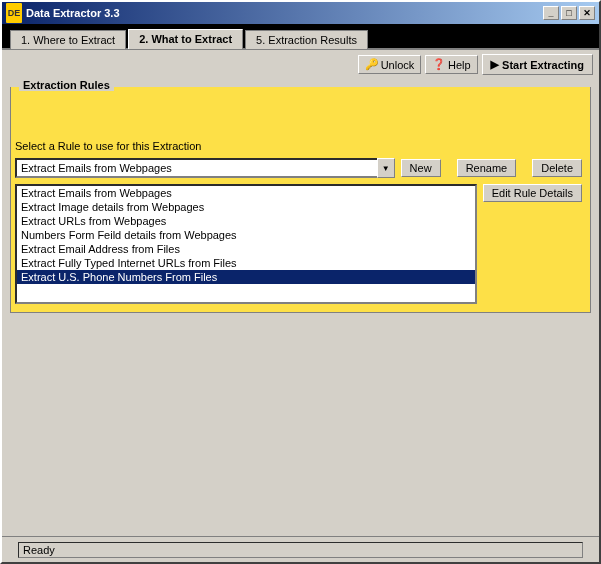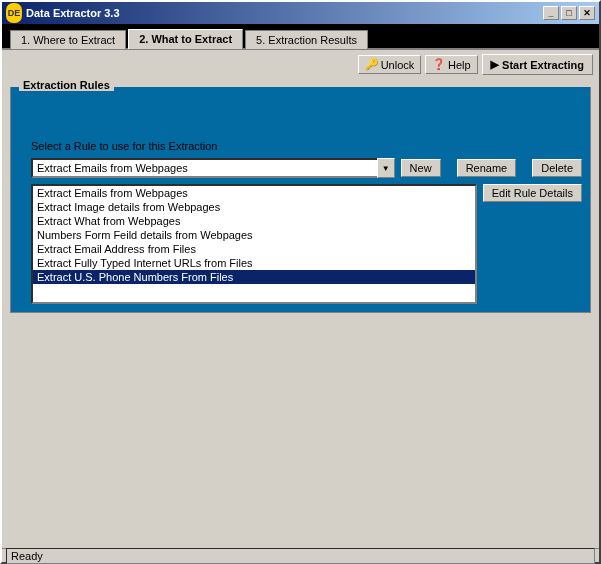--- a/index.html
+++ b/index.html
@@ -34,21 +34,21 @@
       color: white;
       font-weight: bold;
       font-size: 11px;
       flex-shrink: 0;
     }
     .titlebar-icon {
       width: 16px;
       height: 20px;
       margin-right: 4px;
       background: #ffcc00;
-      border-radius: 7px;
+      border-radius: 1px;
       display: flex;
       align-items: center;
       justify-content: center;
       font-size: 9px;
       color: #333;
       font-weight: bold;
     }
     .titlebar-title {
       flex: 1;
     }
@@ -140,22 +140,22 @@
       padding: 8px;
       background: #d4d0c8;
       overflow: hidden;
     }
 
     
     .groupbox {
       border: 1px solid #808080;
       border-top: none;
       position: relative;
-      padding: 16px 8px 8px 20px;
-      background: #0369a1;
+      padding: 16px 8px 8px 4px;
+      background: #fde047;
     }
     .groupbox-title {
       position: absolute;
       top: -8px;
       left: 8px;
       background: #d4d0c8;
       padding: 0 4px;
       font-size: 11px;
       font-weight: bold;
     }
@@ -259,26 +259,26 @@
     }
     .rules-right {
       display: flex;
       flex-direction: column;
       gap: 4px;
       min-width: 80px;
     }
 
     
     .statusbar {
-      height: 14px;
+      height: 26px;
       border-top: 1px solid #808080;
       background: #d4d0c8;
       display: flex;
       align-items: center;
-      padding: 0 4px;
+      padding: 0 16px;
       font-size: 11px;
       flex-shrink: 0;
     }
     .statusbar-panel {
       flex: 1;
       border: 1px inset #808080;
       height: 16px;
       display: flex;
       align-items: center;
       padding: 0 4px;
@@ -348,21 +348,21 @@
           <button class="rule-btn">Rename</button>
           <button class="rule-btn">Delete</button>
         </div>
       </div>
 
       <div class="rules-layout">
         <div class="rules-left">
           <div class="listbox" id="rule-listbox">
           <div class="listbox-item">Extract Emails from Webpages</div>
               <div class="listbox-item">Extract Image details from Webpages</div>
-              <div class="listbox-item">Extract What from Webpages</div>
+              <div class="listbox-item">Extract URLs from Webpages</div>
               <div class="listbox-item">Numbers Form Feild details from Webpages</div>
               <div class="listbox-item">Extract Email Address from Files</div>
               <div class="listbox-item">Extract Fully Typed Internet URLs from Files</div>
               <div class="listbox-item selected">Extract U.S. Phone Numbers From Files</div>
             </div>
         </div>
         <div class="rules-right">
           <button class="edit-rule-btn">Edit Rule Details</button>
         </div>
       </div>

